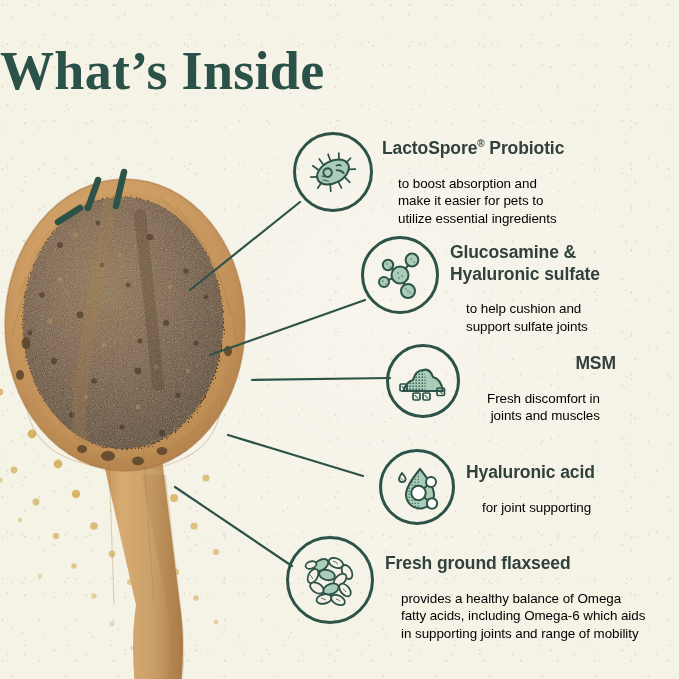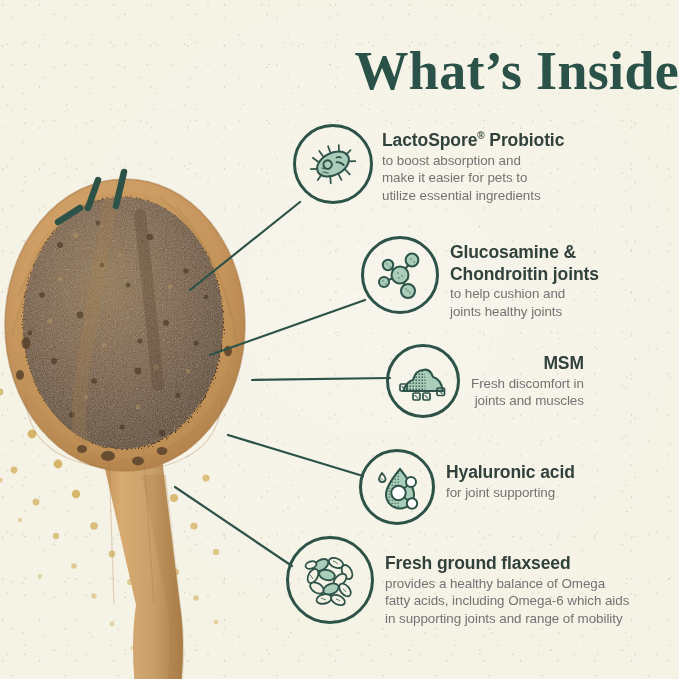--- a/index.html
+++ b/index.html
@@ -38,56 +38,56 @@
   .spoon-wrap{position:absolute;left:-10px;top:175px;width:340px;height:520px;}
 
   
   .sparkles{position:absolute;left:50px;top:160px;width:130px;height:80px;}
 
   
   .connectors{position:absolute;inset:0;pointer-events:none;}
 
   
   .title{
-    position:absolute;left:0;right:0;top:44px;text-align:right;
+    position:absolute;left:0;right:0;top:44px;text-align:left;
     font-family:"Liberation Serif", serif;
     font-size:54px;line-height:1;font-weight:700;
     color:#2b5248;letter-spacing:.3px;
   }
 
   
   .callout{position:absolute;display:flex;align-items:flex-start;}
   .bubble{
     flex:0 0 auto;border:3px solid #2d5349;border-radius:50%;
     background:transparent;display:flex;align-items:center;justify-content:center;
     box-sizing:border-box;
   }
   .ctext{padding-top:2px;}
   .ctitle{
     font-size:17.5px;font-weight:700;color:#31413c;line-height:1.18;
     letter-spacing:-.1px;margin:0 0 1px 0;
   }
   .ctitle sup{font-size:10px;vertical-align:super;font-weight:700;}
   .cdesc{
-    font-size:13.4px;color:#737373;line-height:1.33;margin:0;letter-spacing:-.05px;
-  }
-
-  #c1{left:293px;top:124px;}
+    font-size:13.4px;color:#000000;line-height:1.33;margin:16px;letter-spacing:-.05px;
+  }
+
+  #c1{left:293px;top:132px;}
   #c1 .bubble{width:80px;height:80px;}
   #c1 .ctext{margin-left:9px;margin-top:4px;}
 
   #c2{left:361px;top:236px;}
   #c2 .bubble{width:78px;height:78px;}
   #c2 .ctext{margin-left:11px;margin-top:4px;}
 
   #c3{left:386px;top:344px;}
   #c3 .bubble{width:74px;height:74px;}
   #c3 .ctext{margin-left:11px;margin-top:7px;text-align:right;}
 
-  #c4{left:359px;top:449px;justify-content:center;}
+  #c4{left:379px;top:449px;justify-content:center;}
   #c4 .bubble{width:76px;height:76px;}
   #c4 .ctext{margin-left:11px;margin-top:11px;}
 
   #c5{left:286px;top:536px;}
   #c5 .bubble{width:88px;height:88px;}
   #c5 .ctext{margin-left:11px;margin-top:15px;}
 </style>
 </head>
 <body>
 
@@ -340,23 +340,23 @@
           <circle cx="10" cy="33" r=".9"></circle>
             <circle cx="13" cy="36" r=".9"></circle>
           <circle cx="33" cy="41" r=".9"></circle>
             <circle cx="37" cy="45" r=".9"></circle>
             <circle cx="35" cy="43" r=".9"></circle>
         </g>
       </svg>
     </div>
     <div class="ctext">
       <div class="ctitle">Glucosamine &amp;</div>
-      <div class="ctitle">Chondroitin joints</div>
+      <div class="ctitle">Hyaluronic sulfate</div>
       <div class="cdesc" style="white-space:pre-line">to help cushion and
-joints healthy joints</div>
+support sulfate joints</div>
     </div>
   </div>
 
   <div class="callout" id="c3">
     <div class="bubble">
       <svg width="52" height="52" viewBox="0 0 52 52">
         <defs>
           <pattern id="dotpat" width="3" height="3" patternUnits="userSpaceOnUse">
             <circle cx="1.2" cy="1.2" r=".85" fill="#2d5349"></circle>
           </pattern>

